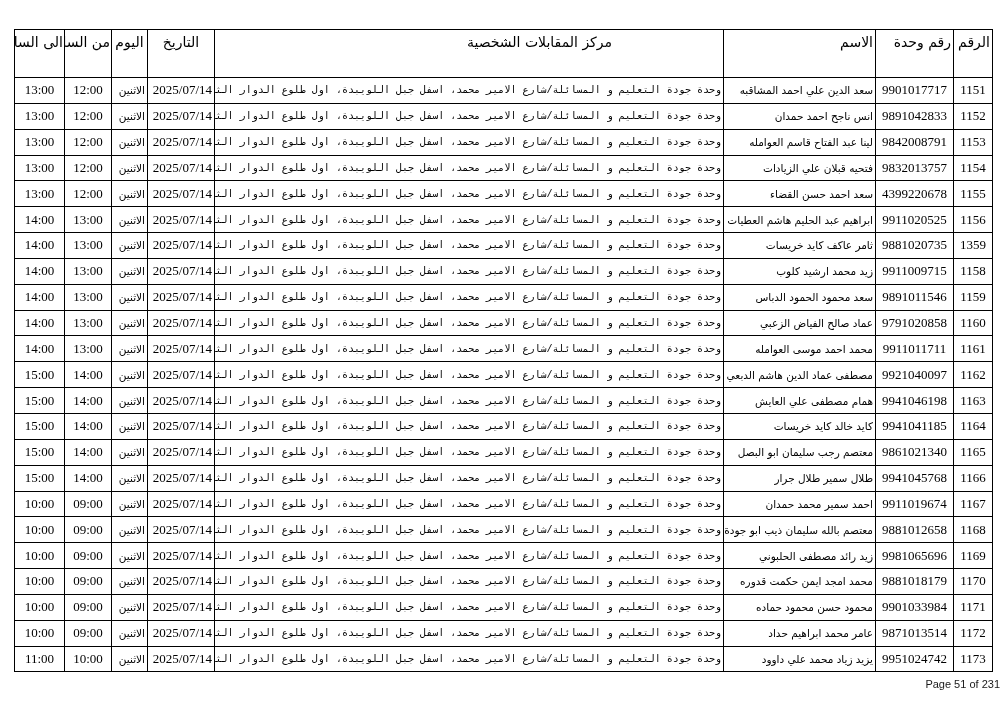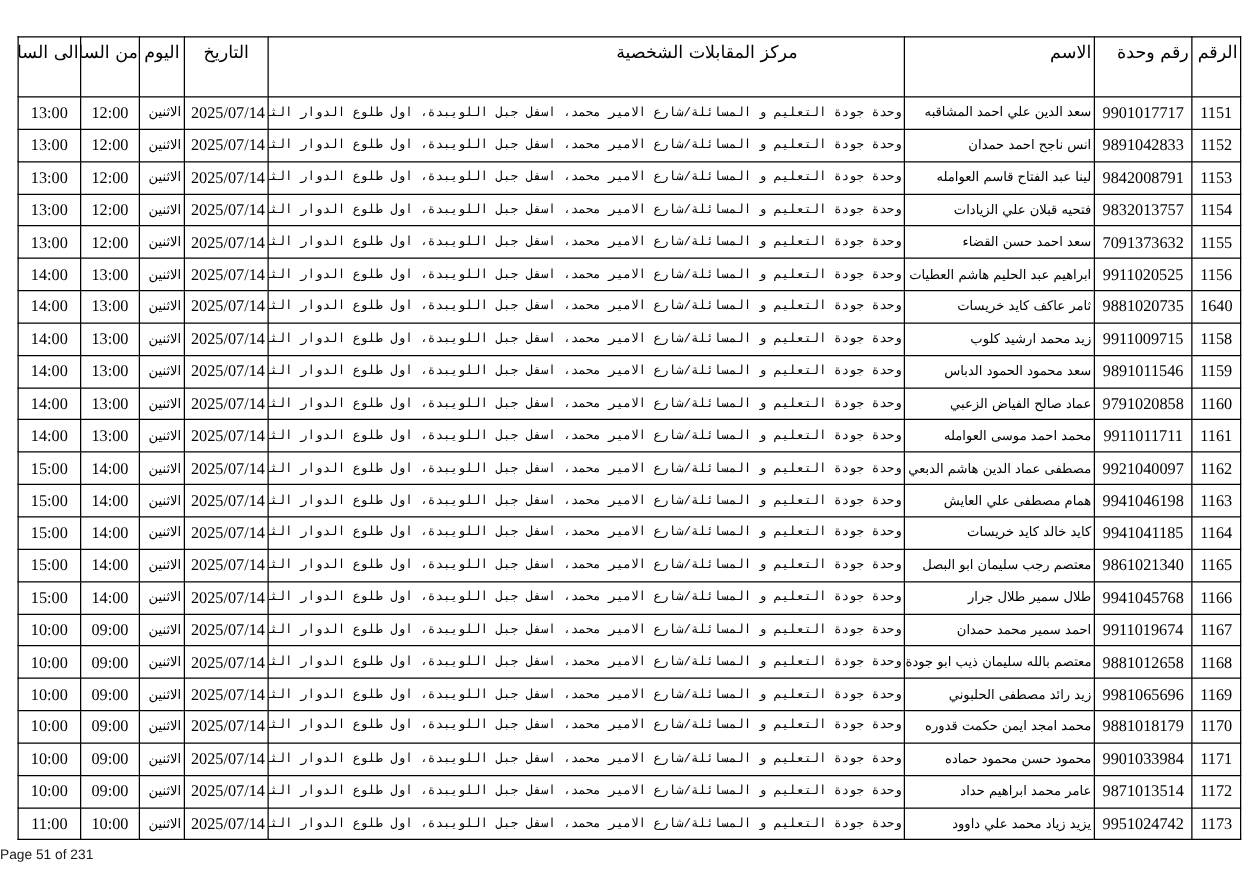--- a/index.html
+++ b/index.html
@@ -31,35 +31,35 @@
   .schedule thead tr { height: 48px; }
   .schedule tbody tr { height: 25.85px; }
   .schedule th {
     font-family: "DejaVu Sans", sans-serif;
     font-size: 14px;
     font-weight: normal;
     vertical-align: top;
     padding-top: 4px;
     text-align: right;
   }
-  th.th-center-col { padding-right: 85px; }
+  th.th-center-col { padding-right: 111px; }
   th.th-date, th.th-day, th.th-from, th.th-to { text-align: center; padding-right: 1px; padding-left: 1px; }
   td.c-num  { text-align: center; font-size: 13px; direction: ltr; }
   td.c-nid  { text-align: center; font-size: 13px; direction: ltr; }
   td.c-name { font-family: "DejaVu Sans", sans-serif; font-size: 10.5px; }
   td.c-center { text-align: right; font-family: Liberation Mono, monospace; font-size: 10px; }
   td.c-date { text-align: right; font-size: 13px; direction: ltr; }
   td.c-day  { text-align: right; font-family: "DejaVu Sans", sans-serif; font-size: 10.5px; }
   td.c-time { text-align: center; font-size: 13px; direction: ltr; margin-left: 41px; }
   .footer {
     position: absolute;
     left: 0;
     right: 0;
     top: 678px;
-    text-align: left;
+    text-align: right;
     direction: ltr;
     font-family: "Liberation Sans", sans-serif;
     font-size: 11px;
     color: #1a1a1a;
   }
 </style>
 </head>
 <body>
 
 <div class="page">
@@ -123,40 +123,40 @@
     <td class="c-nid">9832013757</td>
     <td class="c-name">فتحيه قبلان علي الزيادات</td>
     <td class="c-center">وحدة جودة التعليم و المسائلة/شارع الامير محمد، اسفل جبل اللويبدة، اول طلوع الدوار الثالث بجانب مدارس سمير الرفاعي</td>
     <td class="c-date">2025/07/14</td>
     <td class="c-day">الاثنين</td>
     <td class="c-time">12:00</td>
     <td class="c-time">13:00</td>
   </tr>
         <tr>
     <td class="c-num">1155</td>
-    <td class="c-nid">7091373632</td>
+    <td class="c-nid">4399220678</td>
     <td class="c-name">سعد احمد حسن القضاء</td>
     <td class="c-center">وحدة جودة التعليم و المسائلة/شارع الامير محمد، اسفل جبل اللويبدة، اول طلوع الدوار الثالث بجانب مدارس سمير الرفاعي</td>
     <td class="c-date">2025/07/14</td>
     <td class="c-day">الاثنين</td>
     <td class="c-time">12:00</td>
     <td class="c-time">13:00</td>
   </tr>
         <tr>
     <td class="c-num">1156</td>
     <td class="c-nid">9911020525</td>
     <td class="c-name">ابراهيم عبد الحليم هاشم العطيات</td>
     <td class="c-center">وحدة جودة التعليم و المسائلة/شارع الامير محمد، اسفل جبل اللويبدة، اول طلوع الدوار الثالث بجانب مدارس سمير الرفاعي</td>
     <td class="c-date">2025/07/14</td>
     <td class="c-day">الاثنين</td>
     <td class="c-time">13:00</td>
     <td class="c-time">14:00</td>
   </tr>
         <tr>
-    <td class="c-num">1640</td>
+    <td class="c-num">1359</td>
     <td class="c-nid">9881020735</td>
     <td class="c-name">ثامر عاكف كايد خريسات</td>
     <td class="c-center">وحدة جودة التعليم و المسائلة/شارع الامير محمد، اسفل جبل اللويبدة، اول طلوع الدوار الثالث بجانب مدارس سمير الرفاعي</td>
     <td class="c-date">2025/07/14</td>
     <td class="c-day">الاثنين</td>
     <td class="c-time">13:00</td>
     <td class="c-time">14:00</td>
   </tr>
         <tr>
     <td class="c-num">1158</td>

